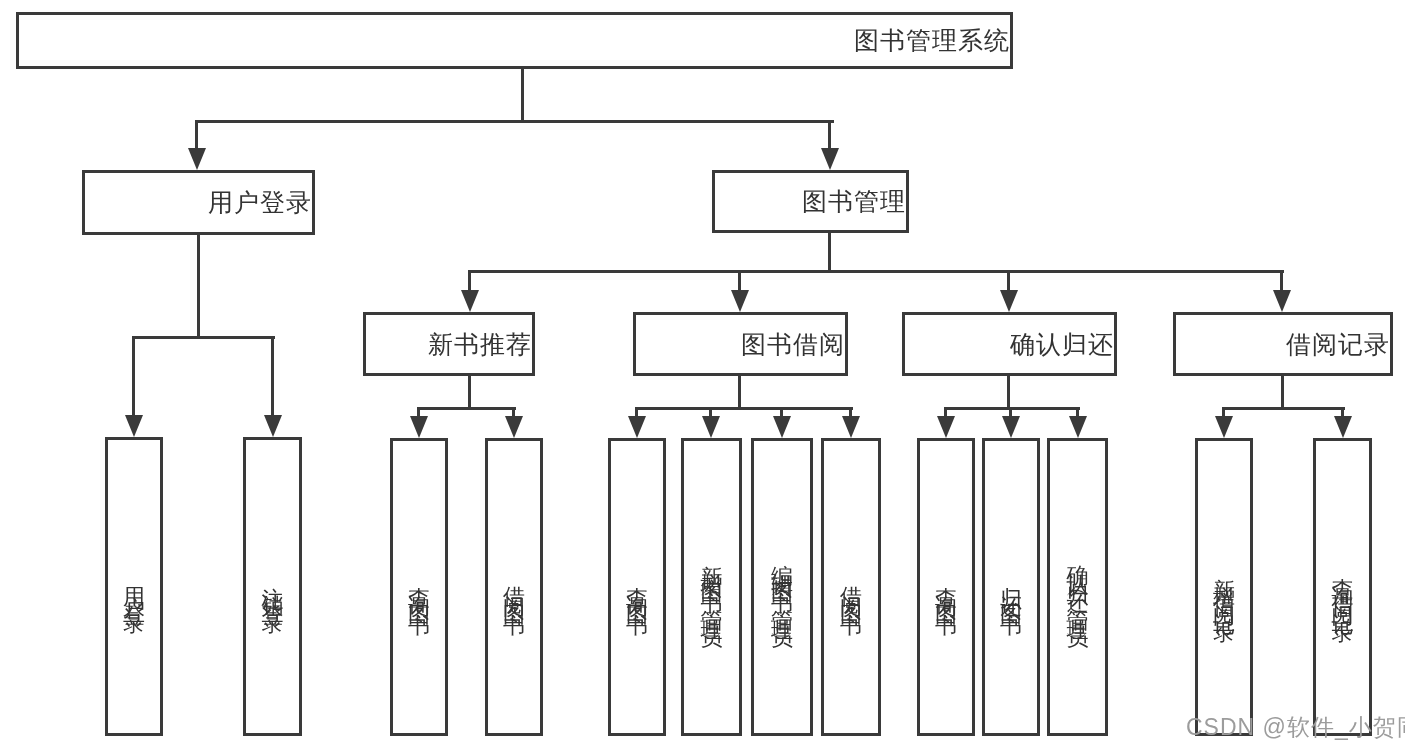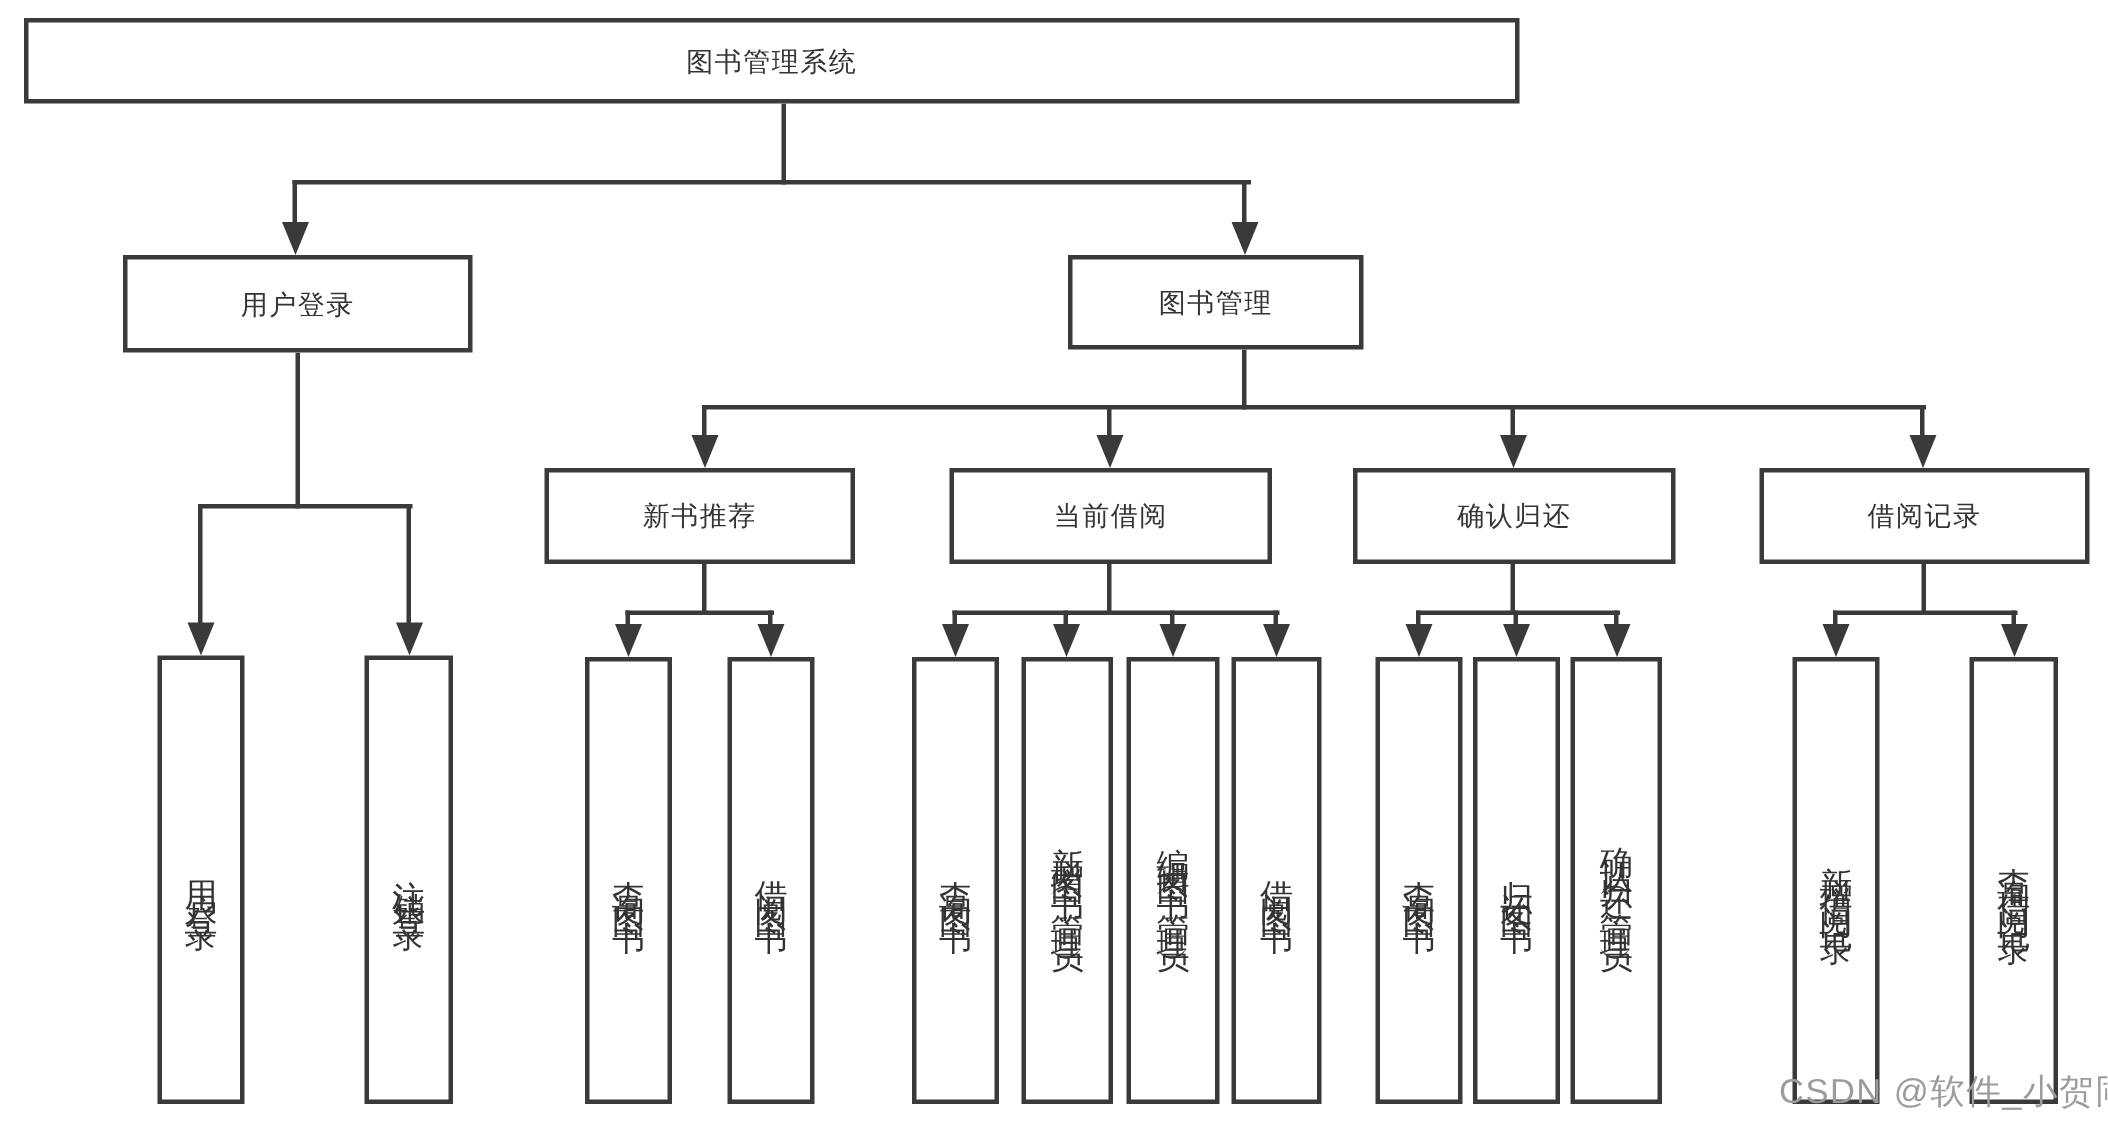--- a/index.html
+++ b/index.html
@@ -21,21 +21,21 @@
   .node{
     position:absolute;
     background:#ffffff;
     border:3px solid var(--line);
     display:flex;
     align-items:center;
     justify-content:center;
     color:var(--text);
     z-index:2;
   }
-  .node.h{font-size:18px;}
+  .node.h{font-size:25px;justify-content:flex-end;}
   .node.v{
     writing-mode:vertical-rl;
     text-orientation:mixed;
     font-size:22px;
   }
   .node.v .lbl{letter-spacing:9px;line-height:1;}
   .node.h .lbl{letter-spacing:1px;white-space:nowrap;}
   
   .vline{position:absolute;width:3px;background:var(--line);z-index:1;}
   .hline{position:absolute;height:3px;background:var(--line);z-index:1;}
@@ -69,26 +69,26 @@
   </div>
 
   <div class="node h" style="left:82px;top:170px;width:233px;height:65px">
     <span class="lbl">用户登录</span>
   </div>
 
   <div class="node h" style="left:712px;top:170px;width:197px;height:63px">
     <span class="lbl">图书管理</span>
   </div>
 
-  <div class="node h" style="left:363px;top:312px;width:207px;height:64px">
+  <div class="node h" style="left:363px;top:312px;width:172px;height:64px">
     <span class="lbl">新书推荐</span>
   </div>
 
   <div class="node h" style="left:633px;top:312px;width:215px;height:64px">
-    <span class="lbl">当前借阅</span>
+    <span class="lbl">图书借阅</span>
   </div>
 
   <div class="node h" style="left:902px;top:312px;width:215px;height:64px">
     <span class="lbl">确认归还</span>
   </div>
 
   <div class="node h" style="left:1173px;top:312px;width:220px;height:64px">
     <span class="lbl">借阅记录</span>
   </div>
 

